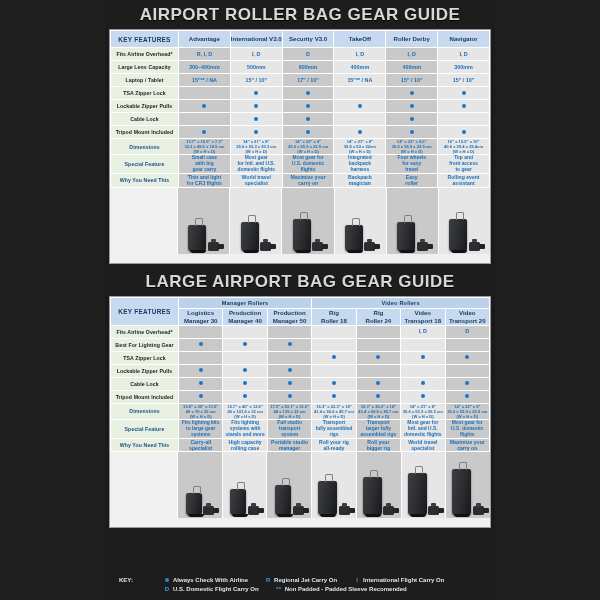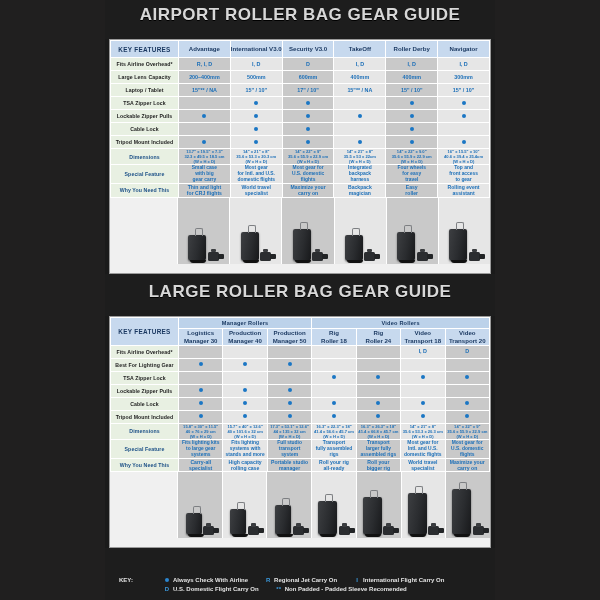--- a/index.html
+++ b/index.html
@@ -21,21 +21,21 @@
     background: #1a1a1a;
     display: flex; flex-direction: column;
   }
   .banner {
     background: #1d1d1d;
     color: #d8d8d8;
     text-align: center;
     font-weight: bold;
     letter-spacing: 0.5px;
     font-size: 17px;
-    padding: 5px 0 14px 0;
+    padding: 5px 0 4px 0;
     text-shadow: 0 1px 0 #000;
   }
   .board {
     background: #f2f2f2;
     border: 1px solid #9a9a9a;
     margin: 0 4px;
     flex: none;
   }
   table.grid {
     width: 100%;
@@ -333,21 +333,21 @@
               <div class="bag" style="height: 32px; width: 18px;"></div>
               <div class="cam"></div>
             </div>
           </div>
         </div>
       <div class="spacerstrip"></div>
     </div>
 
     <div class="thinrule"></div>
 
-    <div class="banner">LARGE ROLLER BAG GEAR GUIDE</div>
+    <div class="banner">LARGE AIRPORT BAG GEAR GUIDE</div>
     <div class="board">
       <table class="grid">
         <colgroup>
           <col style="width:68px">
           <col>
             <col>
             <col>
             <col>
             <col>
             <col>

